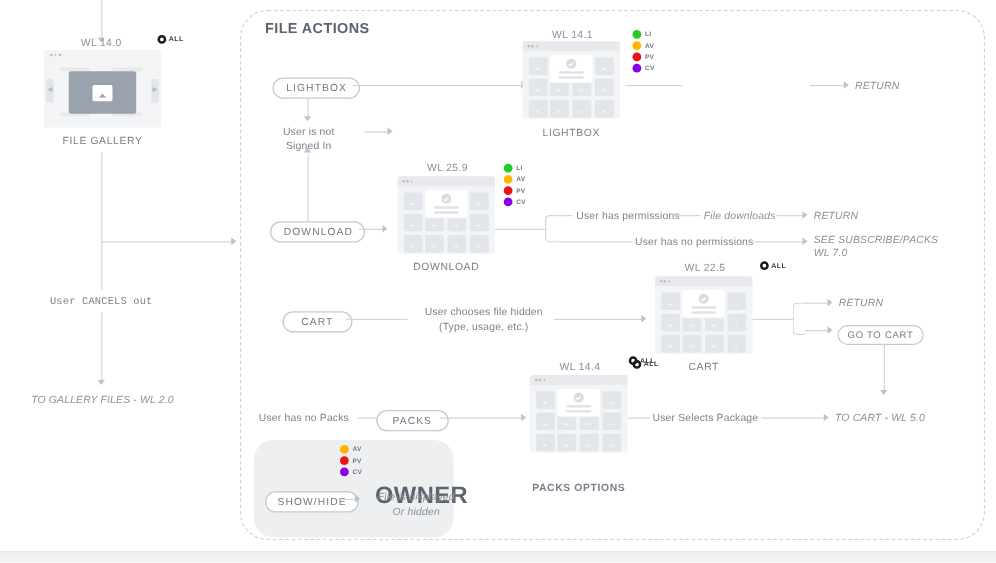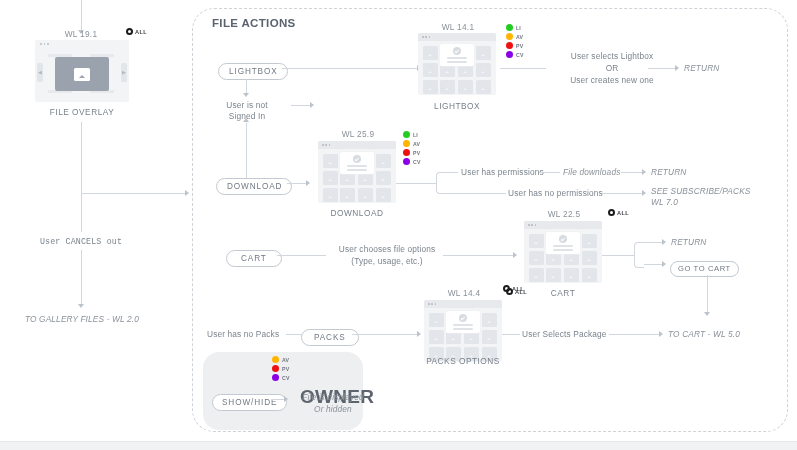--- a/index.html
+++ b/index.html
@@ -124,21 +124,21 @@
 <div id="stage">
 
   <div class="abs page-band"></div>
 
   <div class="abs group-box"></div>
   <div class="abs group-title">FILE ACTIONS</div>
 
   <div class="abs vline" style="left:81px;top:0px;height:30px;"></div>
   <div class="abs arrow-d" style="left:77.5px;top:30px;"></div>
 
-  <div class="abs wl" style="left:41px;top:29px;width:80px;">WL 19.1</div>
+  <div class="abs wl" style="left:41px;top:29px;width:80px;">WL 14.0</div>
 
   <div class="abs allmark" style="left:126px;top:28px;">
     <span class="ring"></span>
     <span class="lbl">ALL</span>
   </div>
 
   <div class="ov-shell" style="left:35px;top:40px;width:94px;height:62px;">
     <div class="wf bar" style="position:absolute;left:0;top:0;width:94px;height:8px;"></div>
     <div class="dots" style="position:absolute;left:5px;top:3px;display:flex;gap:1.8px;">
       <i style="width:1.8px;height:1.8px;border-radius:50%;background:#b9bfc7;display:block;"></i>
@@ -154,21 +154,21 @@
       </div>
     <div class="ov-side" style="left:86px;top:23px;width:6px;height:19px;">
         <span>▶</span>
       </div>
     <div class="ov-photo" style="left:20px;top:17px;width:54px;height:34px;">
       <div class="inner">
           <div class="mt"></div>
         </div>
     </div>
   </div>
-  <div class="abs caption" style="left:35px;top:107px;width:94px;">FILE OVERLAY</div>
+  <div class="abs caption" style="left:35px;top:107px;width:94px;">FILE GALLERY</div>
 
   <div class="abs vline" style="left:81px;top:122px;height:110px;"></div>
   <div class="abs t c" style="left:21px;top:236px;width:120px;font-family:Liberation Mono, monospace;">User CANCELS out</div>
   <div class="abs vline" style="left:81px;top:250px;height:55px;"></div>
   <div class="abs arrow-d" style="left:77.5px;top:304px;"></div>
   <div class="abs t ital c" style="left:6px;top:314px;width:152px;">TO GALLERY FILES - WL 2.0</div>
 
   <div class="abs hline" style="left:81px;top:193px;width:105px;"></div>
   <div class="abs arrow-r" style="left:185px;top:190px;"></div>
 
@@ -248,23 +248,20 @@
         <span class="dot" style="background:#ee1111"></span>
         <span class="lt">PV</span>
       </div>
     <div class="row">
         <span class="dot" style="background:#8a00e6"></span>
         <span class="lt">CV</span>
       </div>
   </div>
 
   <div class="abs hline" style="left:500px;top:68px;width:46px;"></div>
-  <div class="abs t c" style="left:549px;top:50px;width:126px;white-space:pre-line;line-height:12px;">User selects Lightbox
-OR
-User creates new one</div>
   <div class="abs hline" style="left:648px;top:68px;width:28px;"></div>
   <div class="abs arrow-r" style="left:675px;top:65px;"></div>
   <div class="abs t ital" style="left:684px;top:63px;">RETURN</div>
 
   <div class="abs" style="left:216px;top:175px;">
     <span class="pill">DOWNLOAD</span>
   </div>
   <div class="abs hline" style="left:287px;top:183px;width:20px;"></div>
   <div class="abs arrow-r" style="left:306px;top:180px;"></div>
 
@@ -348,21 +345,21 @@
   <div class="abs t" style="left:508px;top:188px;">User has no permissions</div>
   <div class="abs hline" style="left:602px;top:193px;width:41px;"></div>
   <div class="abs arrow-r" style="left:642px;top:190px;"></div>
   <div class="abs t ital" style="left:651px;top:186px;white-space:pre-line;">SEE SUBSCRIBE/PACKS
 WL 7.0</div>
 
   <div class="abs" style="left:226px;top:247px;">
     <span class="pill" style="padding:3px 14px;">CART</span>
   </div>
   <div class="abs hline" style="left:277px;top:255px;width:49px;"></div>
-  <div class="abs t c" style="left:330px;top:244px;width:114px;white-space:pre-line;line-height:11.5px;">User chooses file options
+  <div class="abs t c" style="left:330px;top:244px;width:114px;white-space:pre-line;line-height:11.5px;">User chooses file hidden
 (Type, usage, etc.)</div>
   <div class="abs hline" style="left:443px;top:255px;width:71px;"></div>
   <div class="abs arrow-r" style="left:513px;top:252px;"></div>
 
   <div class="abs wl" style="left:524px;top:209px;width:80px;">WL 22.5</div>
   <div class="abs allmark" style="left:608px;top:209px;">
     <span class="ring"></span>
     <span class="lbl">ALL</span>
   </div>
 
@@ -480,21 +477,21 @@
       </div>
     <div class="tile" style="left:58px;top:47px;width:15px;height:14px;">
         <div class="mt2"></div>
       </div>
     <div class="overlay-panel" style="left:22px;top:11px;width:34px;height:22px;">
       <span class="check"></span>
       <span class="ln" style="width:20px;"></span>
       <span class="ln" style="width:20px;"></span>
     </div>
   </div>
-  <div class="abs caption" style="left:413px;top:356px;width:100px;">PACKS OPTIONS</div>
+  <div class="abs caption" style="left:413px;top:385px;width:100px;font-weight:bold;">PACKS OPTIONS</div>
 
   <div class="abs hline" style="left:502px;top:334px;width:18px;"></div>
   <div class="abs t" style="left:522px;top:329px;">User Selects Package</div>
   <div class="abs hline" style="left:609px;top:334px;width:51px;"></div>
   <div class="abs arrow-r" style="left:659px;top:331px;"></div>
   <div class="abs t ital" style="left:668px;top:329px;">TO CART - WL 5.0</div>
 
   <div class="abs owner-box"></div>
   <div class="abs legend" style="left:272px;top:356px;">
     <div class="row">

